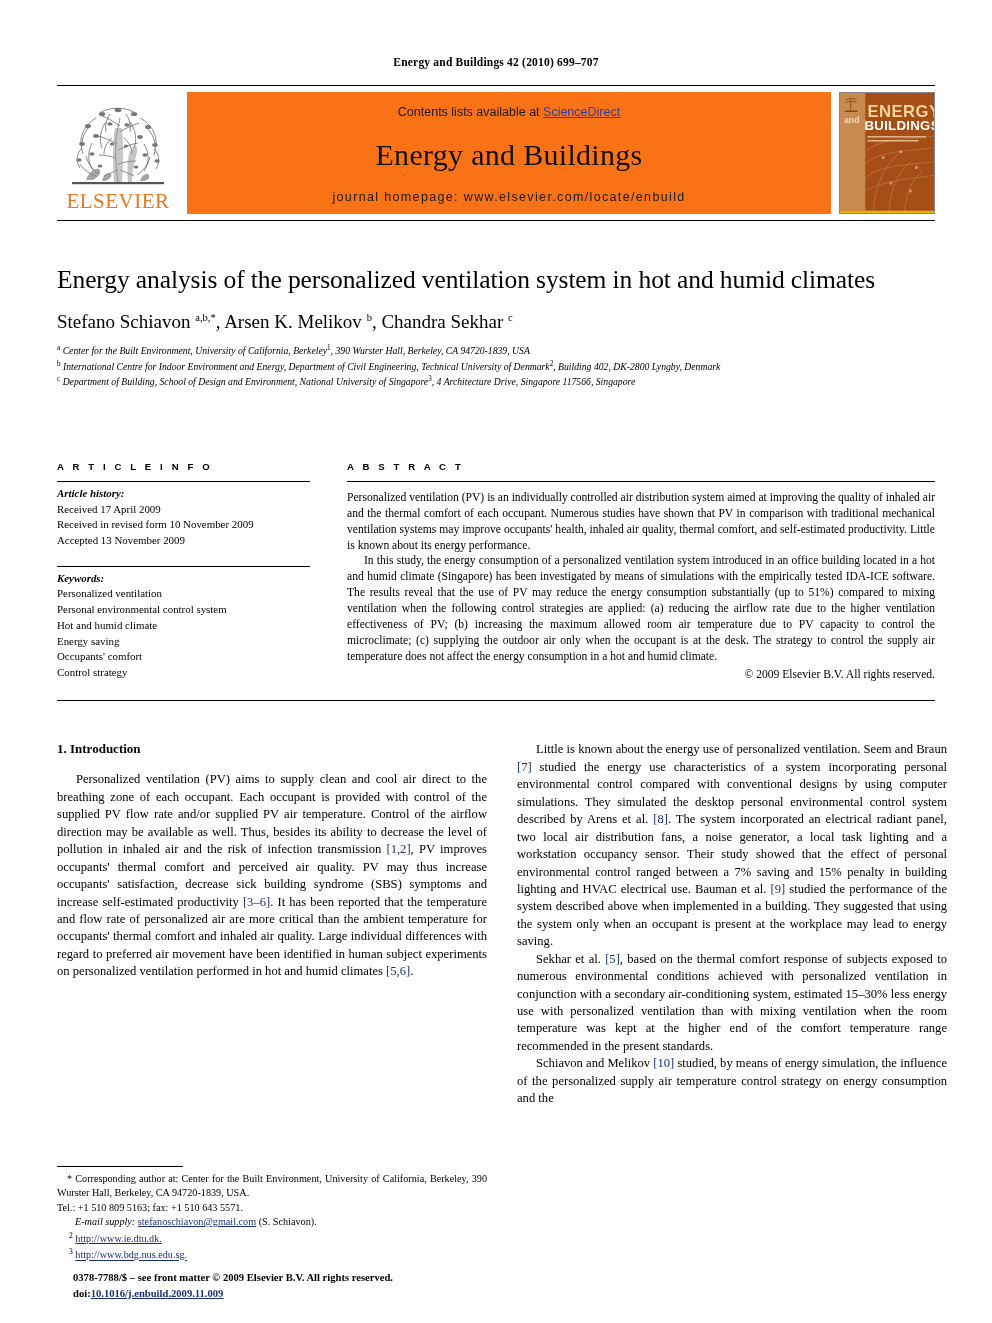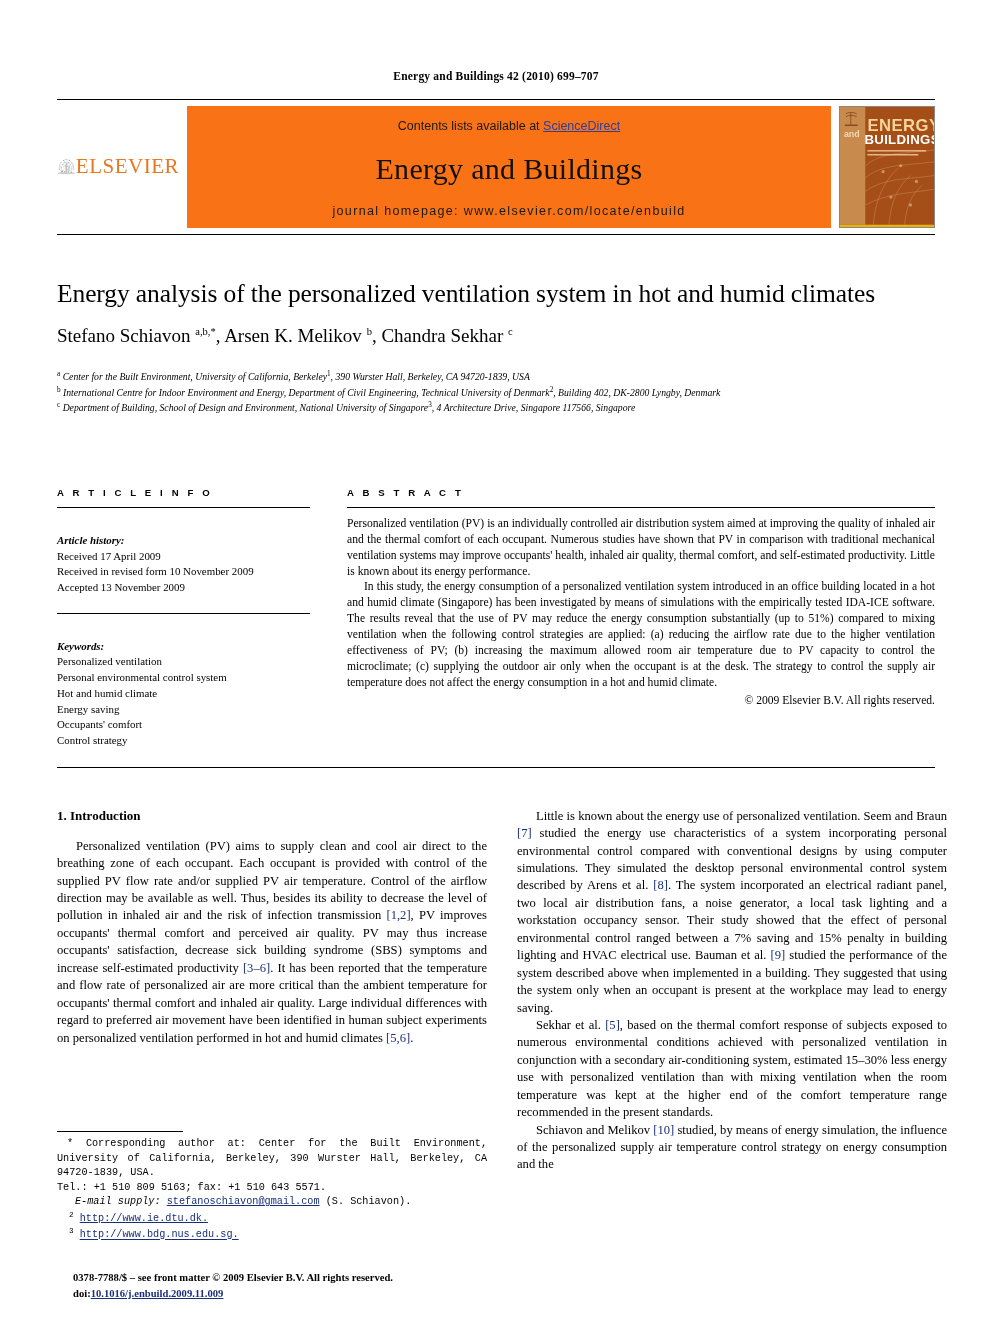--- a/index.html
+++ b/index.html
@@ -13,21 +13,21 @@
     font-family: "Liberation Serif", "DejaVu Serif", serif;
     color: #000000;
     position: relative;
     overflow: hidden;
   }
   .page {
     width: 992px;
     height: 1323px;
     position: relative;
     box-sizing: border-box;
-    padding: 16px 57px;
+    padding: 2px 57px;
   }
 
   
   .running-head {
     text-align: center;
     font-size: 11.5px;
     font-weight: bold;
     letter-spacing: .2px;
     padding-top: 54px;
     font-family: "Liberation Serif", serif;
@@ -41,21 +41,21 @@
   .hdr {
     display: flex;
     align-items: stretch;
     margin-top: 6px;
     height: 122px;
   }
   .hdr-logo {
     width: 122px;
     flex: 0 0 122px;
     display: flex;
-    flex-direction: row;
+    flex-direction: column;
     align-items: center;
     justify-content: flex-end;
     padding-bottom: 2px;
     box-sizing: border-box;
   }
   .tree-svg { display:block; }
   .elsevier-word {
     font-family: "Liberation Serif", serif;
     font-size: 21px;
     letter-spacing: .5px;
@@ -117,21 +117,21 @@
     margin-top: 44px;
     letter-spacing: -.1px;
   }
   .authors {
     font-size: 19px;
     margin-top: 15px;
     line-height: 1.2;
   }
   .authors sup { font-size: 10.5px; vertical-align: super; }
   .affils {
-    margin-top: 21px;
+    margin-top: 9px;
     font-size: 9.7px;
     font-style: italic;
     line-height: 1.48;
   }
   .affils sup { font-style: normal; font-size: 7.2px; vertical-align: super; }
 
   
   .infoabs {
     display: flex;
     margin-top: 32px;
@@ -141,21 +141,21 @@
   .col-abs  { flex: 1 1 auto; }
 
   .secthead {
     font-family: "Liberation Sans", sans-serif;
     font-size: 9.6px;
     font-weight: bold;
     letter-spacing: 3.1px;
     margin-top: 39px;
   }
   .thinrule { border-top: 1px solid #000; margin-top: 9px; }
-  .info-body { font-size: 10.9px; line-height: 1.44; margin-top: 25px; }
+  .info-body { font-size: 10.9px; line-height: 1.44; margin-top: 4px; }
   .info-body .lbl { font-style: italic; font-weight: bold; }
   .kw-block { margin-top: 17px; }
 
   .abs-rule { border-top: 1px solid #000; margin-top: 9px; }
   .abstract {
     font-size: 11.6px;
     line-height: 1.37;
     text-align: justify;
     margin-top: 8px;
   }
@@ -187,21 +187,21 @@
     font-size: 12.6px;
     line-height: 1.385;
     text-align: justify;
     text-indent: 19px;
     margin: 0;
   }
   .para + .para { margin-top: 0; }
   .ref { color: #1a2f7a; }
 
   
-  .fnote-wrap { position: absolute; left: 57px; bottom: 80px; width: 430px; font-family: Liberation Mono, monospace; }
+  .fnote-wrap { position: absolute; left: 57px; bottom: 60px; width: 430px; }
   .fnote-rule { border-top: 1px solid #000; width: 126px; margin-bottom: 5px; }
   .fnote {
     font-size: 10.2px;
     line-height: 1.42;
     text-align: justify;
     margin: 0;
   }
   .fnote.star { text-indent: 10px; }
   .fn-item { font-size: 10.2px; line-height: 1.5; padding-left: 12px; }
   .fn-item sup { font-size: 7.6px; vertical-align: super; }

